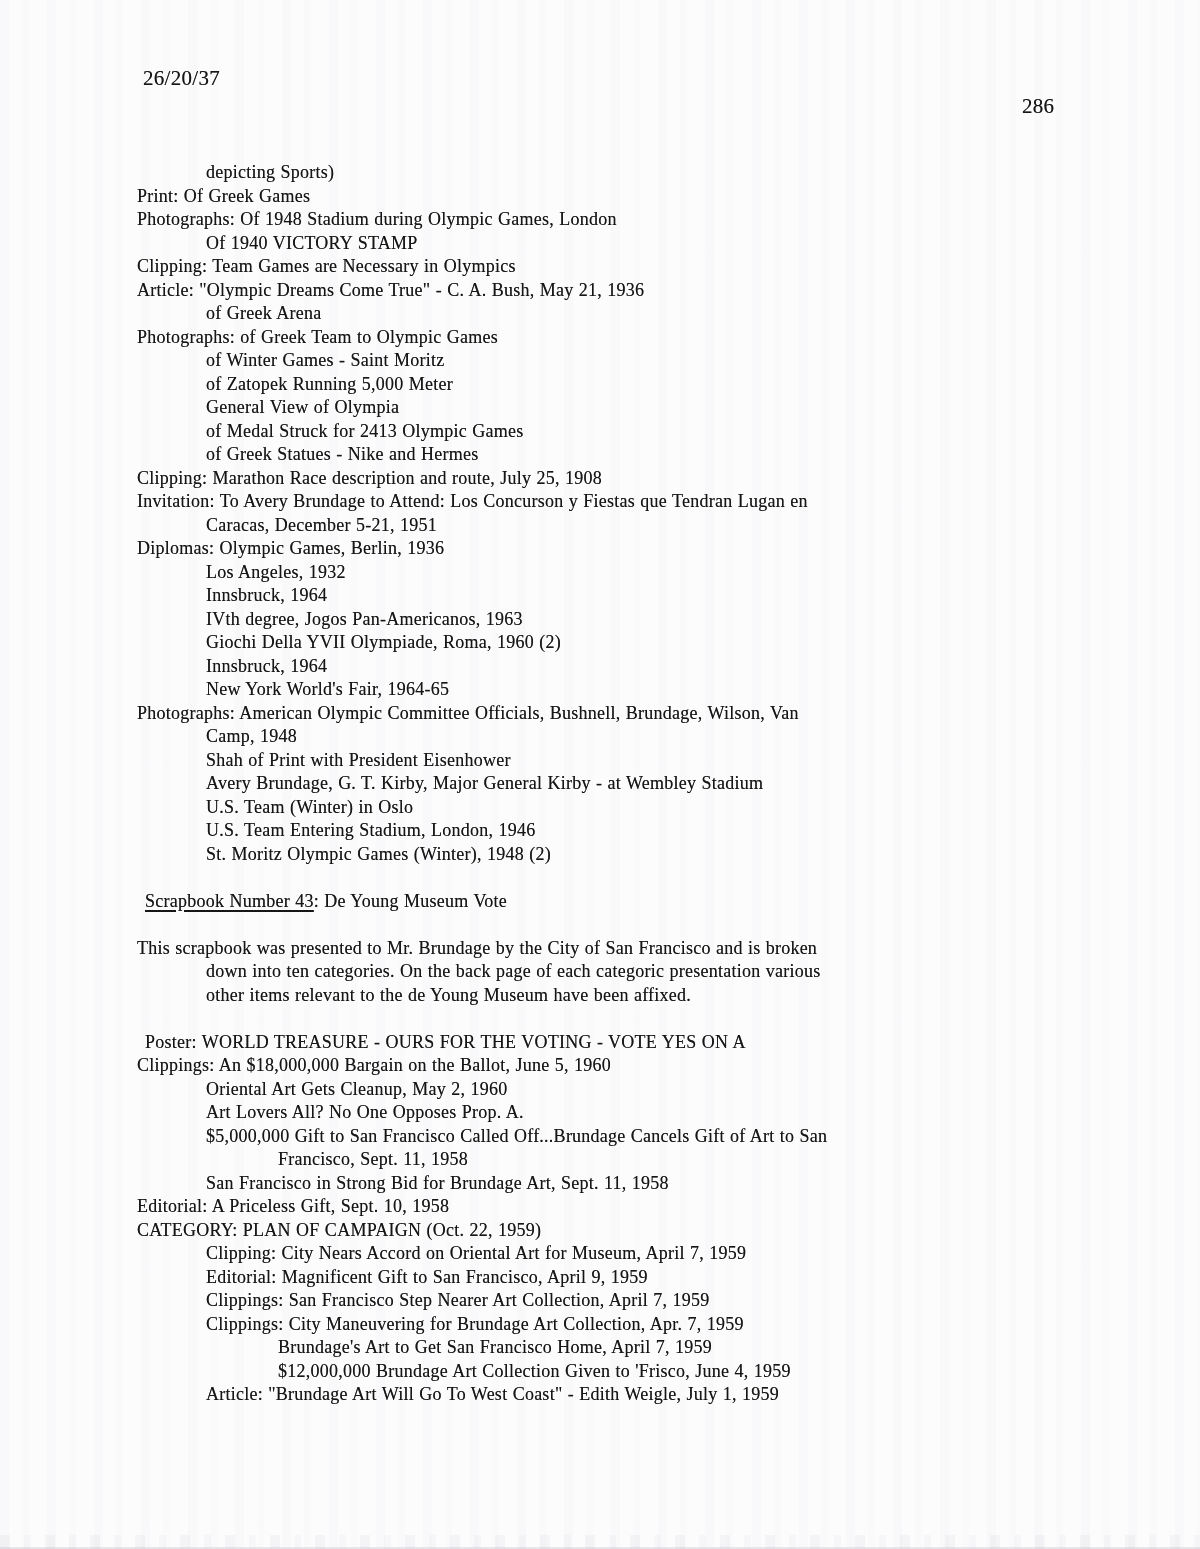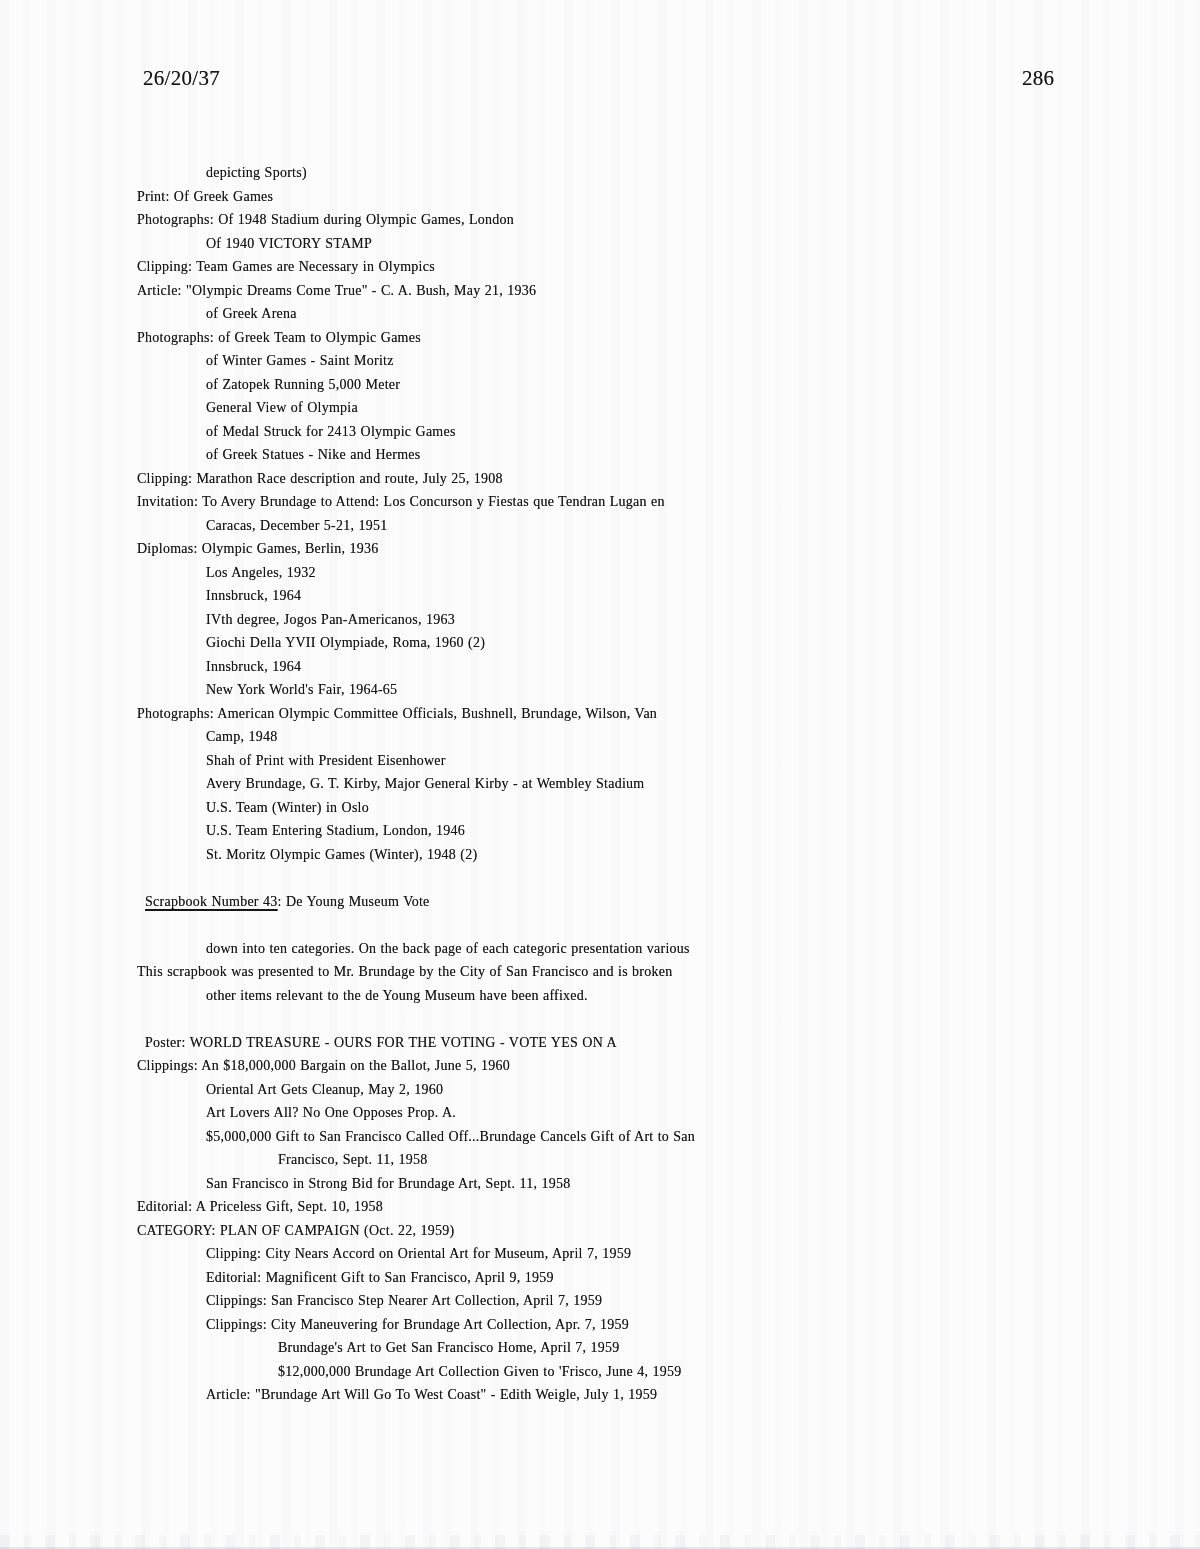--- a/index.html
+++ b/index.html
@@ -20,27 +20,27 @@
   }
   .hdr {
     position: absolute;
     top: 66px;
     font-size: 21px;
     line-height: 24px;
     letter-spacing: 0.3px;
     text-shadow: 0 0 0.4px rgba(0,0,0,0.55);
   }
   .hdr-left  { left: 143px; }
-  .hdr-right { left: 1022px; }
+  .hdr-right { left: 1022px; margin-top: 28px; }
   .doc {
     position: absolute;
     left: 137px;
     top: 161px;
     width: 1040px;
-    font-size: 14px;
+    font-size: 18px;
     line-height: 23.5px;
     letter-spacing: 0.25px;
     word-spacing: 0.5px;
     text-shadow: 0 0 0.4px rgba(0,0,0,0.55);
   }
   .line { min-height: 23.5px; white-space: pre; }
   .ind-0 { padding-left: 0; }
   .ind-s { padding-left: 8px; }
   .ind-1 { padding-left: 69px; }
   .ind-2 { padding-left: 141px; }
@@ -92,22 +92,22 @@
     <div class="line ind-0"><span>Photographs: American Olympic Committee Officials, Bushnell, Brundage, Wilson, Van</span></div>
     <div class="line ind-1"><span>Camp, 1948</span></div>
     <div class="line ind-1"><span>Shah of Print with President Eisenhower</span></div>
     <div class="line ind-1"><span>Avery Brundage, G. T. Kirby, Major General Kirby - at Wembley Stadium</span></div>
     <div class="line ind-1"><span>U.S. Team (Winter) in Oslo</span></div>
     <div class="line ind-1"><span>U.S. Team Entering Stadium, London, 1946</span></div>
     <div class="line ind-1"><span>St. Moritz Olympic Games (Winter), 1948 (2)</span></div>
     <div class="line ind-0"><span>&nbsp;</span></div>
     <div class="line ind-s"><span class="u">Scrapbook Number 43</span><span>: De Young Museum Vote</span></div>
     <div class="line ind-0"><span>&nbsp;</span></div>
+    <div class="line ind-0"><span>This scrapbook was presented to Mr. Brundage by the City of San Francisco and is broken</span></div>
     <div class="line ind-1"><span>down into ten categories. On the back page of each categoric presentation various</span></div>
-    <div class="line ind-0"><span>This scrapbook was presented to Mr. Brundage by the City of San Francisco and is broken</span></div>
     <div class="line ind-1"><span>other items relevant to the de Young Museum have been affixed.</span></div>
     <div class="line ind-0"><span>&nbsp;</span></div>
     <div class="line ind-s"><span>Poster: WORLD TREASURE - OURS FOR THE VOTING - VOTE YES ON A</span></div>
     <div class="line ind-0"><span>Clippings: An $18,000,000 Bargain on the Ballot, June 5, 1960</span></div>
     <div class="line ind-1"><span>Oriental Art Gets Cleanup, May 2, 1960</span></div>
     <div class="line ind-1"><span>Art Lovers All? No One Opposes Prop. A.</span></div>
     <div class="line ind-1"><span>$5,000,000 Gift to San Francisco Called Off...Brundage Cancels Gift of Art to San</span></div>
     <div class="line ind-2"><span>Francisco, Sept. 11, 1958</span></div>
     <div class="line ind-1"><span>San Francisco in Strong Bid for Brundage Art, Sept. 11, 1958</span></div>
     <div class="line ind-0"><span>Editorial: A Priceless Gift, Sept. 10, 1958</span></div>

